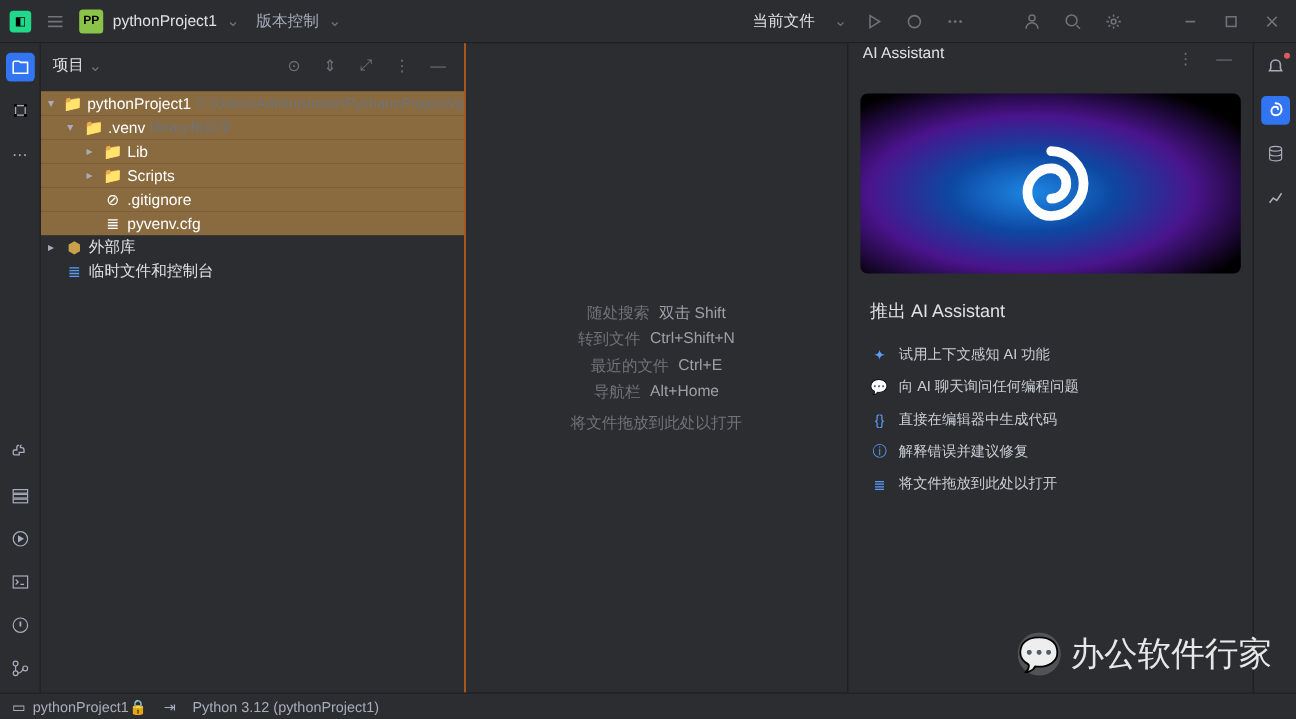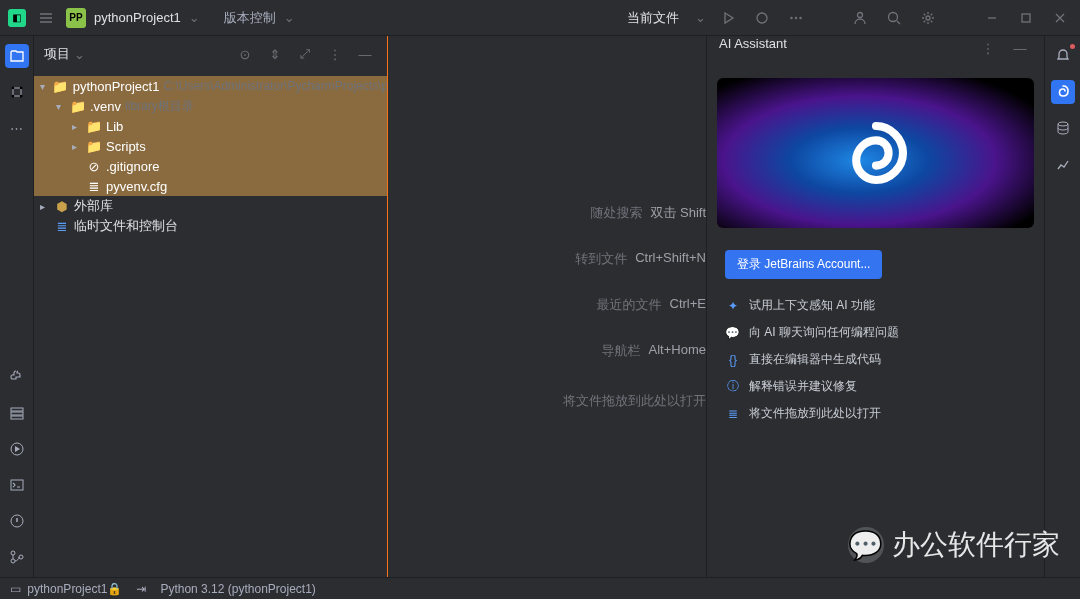--- a/index.html
+++ b/index.html
@@ -3,38 +3,38 @@
 <meta charset="utf-8">
 <style>
 *{margin:0;padding:0;box-sizing:border-box;font-family:"Segoe UI",-apple-system,sans-serif}
 body{background:#2b2d30;color:#dfe1e5;width:1080px;height:599px;overflow:hidden;font-size:13px}
 .titlebar{height:36px;background:#2b2d30;display:flex;align-items:center;padding:0 8px;border-bottom:1px solid #1e1f22}
 .titlebar-left{display:flex;align-items:center;gap:8px;flex:1}
 .titlebar-right{display:flex;align-items:center;gap:10px}
 .app-icon{width:18px;height:18px;background:#21d789;border-radius:3px;display:flex;align-items:center;justify-content:center;font-size:10px;color:#000}
 .pp-badge{width:20px;height:20px;background:#8bc34a;border-radius:3px;display:flex;align-items:center;justify-content:center;font-size:10px;font-weight:600;color:#000}
 .project-name{color:#dfe1e5;cursor:pointer}
-.vcs-label{color:#a8adbd;margin-left:16px;cursor:pointer}
+.vcs-label{color:#a8adbd;margin-left:6px;cursor:pointer}
 .curr-file{color:#dfe1e5;margin-right:6px}
 .icon-btn{background:none;border:none;color:#6f737a;cursor:pointer;width:24px;height:24px;display:flex;align-items:center;justify-content:center}
 .main{display:flex;height:calc(100% - 36px - 22px)}
 .left-rail{width:34px;background:#2b2d30;border-right:1px solid #1e1f22;display:flex;flex-direction:column;align-items:center;padding-top:8px;gap:12px}
 .left-rail-bottom{margin-top:auto;margin-bottom:8px;display:flex;flex-direction:column;gap:12px;align-items:center}
 .rail-btn{width:24px;height:24px;display:flex;align-items:center;justify-content:center;color:#a8adbd;cursor:pointer;border-radius:4px}
 .rail-btn.active{background:#3175f3;color:#fff}
 .project-panel{width:354px;background:#2b2d30;border-right:1px solid #f97316;display:flex;flex-direction:column}
 .project-header{height:36px;display:flex;align-items:center;padding:0 10px;color:#dfe1e5}
 .project-header-actions{margin-left:auto;display:flex;gap:6px}
 .tree{padding:4px 0;overflow:auto}
 .tree-row{display:flex;align-items:center;height:20px;padding-left:8px;color:#dfe1e5;cursor:pointer}
 .tree-row.sel{background:#8a6a3f;color:#fff}
 .tree-chevron{width:14px;display:inline-block;color:#a8adbd;font-size:10px}
 .tree-icon{width:16px;display:inline-flex;margin-right:4px;justify-content:center}
 .tree-hint{color:#6f737a;margin-left:4px;font-size:12px;overflow:hidden;white-space:nowrap}
-.editor-area{flex:1;display:flex;flex-direction:column;align-items:flex-end;justify-content:center;gap:28px;color:#a8adbd}
+.editor-area{flex:1;display:flex;flex-direction:column;align-items:center;justify-content:center;gap:4px;color:#a8adbd}
 .editor-hint{display:flex;gap:8px}
 .editor-hint-label{color:#6f737a}
 .editor-hint-key{color:#9da0a8}
 .right-rail{width:36px;background:#2b2d30;border-left:1px solid #1e1f22;display:flex;flex-direction:column;align-items:center;padding-top:8px;gap:12px}
 .ai-panel{width:338px;background:#2b2d30;border-left:1px solid #1e1f22;display:flex;flex-direction:column}
 .ai-header{height:36px;display:flex;align-items:flex-start;padding:0 12px;color:#dfe1e5}
 .ai-header-actions{margin-left:auto;display:flex;gap:8px;color:#a8adbd}
 .ai-hero{height:150px;margin:6px 10px;background:radial-gradient(ellipse at 45% 55%, #1e88e5 0%, #0d47a1 28%, #4a148c 55%, #000 85%);border-radius:6px;display:flex;align-items:center;justify-content:center;position:relative;overflow:hidden}
 .ai-swirl{width:90px;height:90px}
 .ai-content{padding:16px 18px}
@@ -272,21 +272,21 @@
         <span class="icon-btn">⋮</span>
         <span class="icon-btn">—</span>
       </div>
     </div>
     <div class="ai-hero">
       <svg class="ai-swirl" viewBox="0 0 100 100">
         <path d="M50 20c16 0 30 14 30 30s-14 30-30 30c-12 0-22-10-22-22s10-22 22-22c8 0 14 6 14 14s-6 14-14 14" fill="none" stroke="#fff" stroke-width="9" stroke-linecap="round"></path>
       </svg>
     </div>
     <div class="ai-content">
-      <button class="ai-login-btn">登录 JetBrains Account...</button>
+      <div class="ai-title">推出 AI Assistant</div>
       <div class="ai-features">
         <div class="ai-feature">
             <div class="ai-feature-icon">✦</div>
             <span>试用上下文感知 AI 功能</span>
           </div>
         <div class="ai-feature">
             <div class="ai-feature-icon">💬</div>
             <span>向 AI 聊天询问任何编程问题</span>
           </div>
         <div class="ai-feature">

